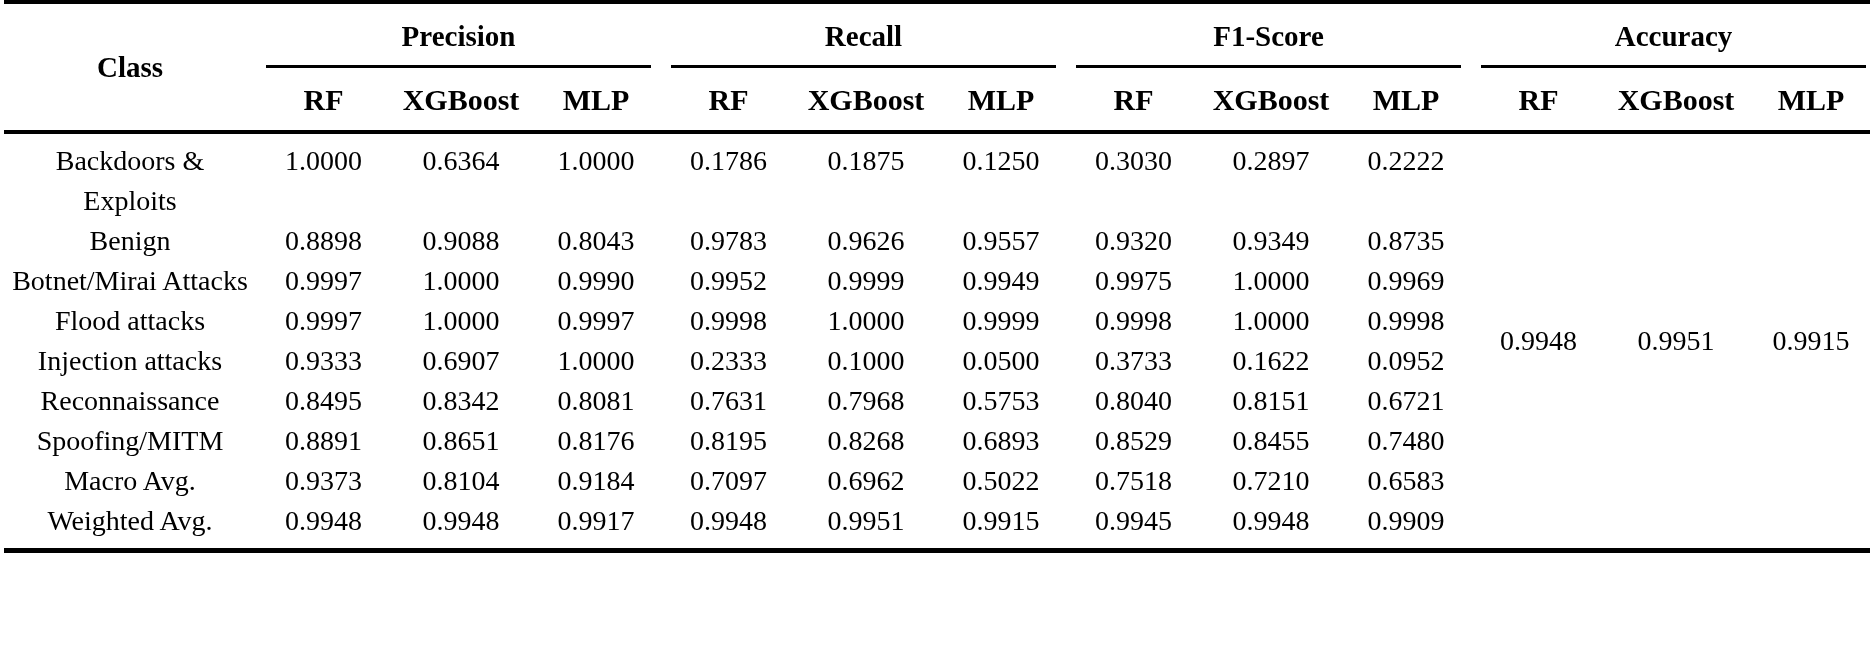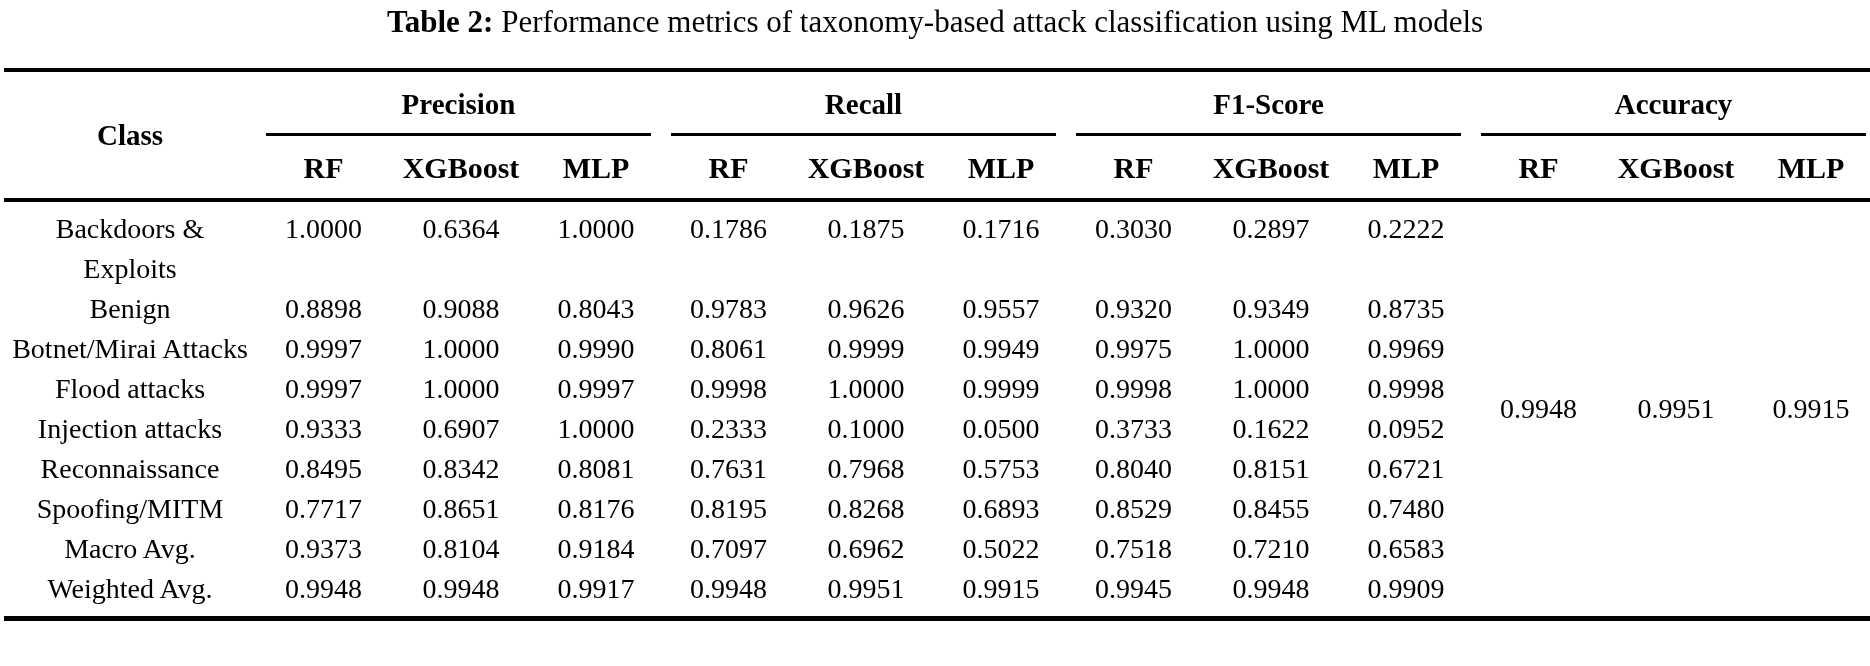--- a/index.html
+++ b/index.html
@@ -70,23 +70,20 @@
   }
   tbody tr:first-child td { padding-top: 7px; text-align: center; }
   tbody tr:last-child td { padding-bottom: 7px; }
   td.accuracy-cell { vertical-align: middle; padding-top: 0 !important; }
   td.class-cell { padding-left: 6px; padding-right: 6px; }
 </style>
 </head>
 <body>
 
 <div class="page">
-  <div class="caption">
-    <span class="caption-label">Table 2:</span><span> Performance metrics of taxonomy-based attack classification using ML models</span>
-  </div>
 
   <table class="metrics">
     <colgroup>
       <col class="c-class">
       <col class="c-rf">
         <col class="c-xgb">
         <col class="c-mlp">
       <col class="c-rf">
         <col class="c-xgb">
         <col class="c-mlp">
@@ -129,21 +126,21 @@
       </tr>
     </thead>
     <tbody id="table-body">
         <tr>
           <td class="class-cell">Backdoors &amp; Exploits</td>
           <td class="num-cell">1.0000</td>
           <td class="num-cell">0.6364</td>
           <td class="num-cell">1.0000</td>
           <td class="num-cell">0.1786</td>
           <td class="num-cell">0.1875</td>
-          <td class="num-cell">0.1716</td>
+          <td class="num-cell">0.1250</td>
           <td class="num-cell">0.3030</td>
           <td class="num-cell">0.2897</td>
           <td class="num-cell">0.2222</td>
           <td class="num-cell accuracy-cell" rowspan="9">0.9948</td>
           <td class="num-cell accuracy-cell" rowspan="9">0.9951</td>
           <td class="num-cell accuracy-cell" rowspan="9">0.9915</td>
         </tr>
         <tr>
           <td class="class-cell">Benign</td>
           <td class="num-cell">0.8898</td>
@@ -154,21 +151,21 @@
           <td class="num-cell">0.9557</td>
           <td class="num-cell">0.9320</td>
           <td class="num-cell">0.9349</td>
           <td class="num-cell">0.8735</td>
         </tr>
         <tr>
           <td class="class-cell">Botnet/Mirai Attacks</td>
           <td class="num-cell">0.9997</td>
           <td class="num-cell">1.0000</td>
           <td class="num-cell">0.9990</td>
-          <td class="num-cell">0.8061</td>
+          <td class="num-cell">0.9952</td>
           <td class="num-cell">0.9999</td>
           <td class="num-cell">0.9949</td>
           <td class="num-cell">0.9975</td>
           <td class="num-cell">1.0000</td>
           <td class="num-cell">0.9969</td>
         </tr>
         <tr>
           <td class="class-cell">Flood attacks</td>
           <td class="num-cell">0.9997</td>
           <td class="num-cell">1.0000</td>
@@ -199,21 +196,21 @@
           <td class="num-cell">0.8081</td>
           <td class="num-cell">0.7631</td>
           <td class="num-cell">0.7968</td>
           <td class="num-cell">0.5753</td>
           <td class="num-cell">0.8040</td>
           <td class="num-cell">0.8151</td>
           <td class="num-cell">0.6721</td>
         </tr>
         <tr>
           <td class="class-cell">Spoofing/MITM</td>
-          <td class="num-cell">0.7717</td>
+          <td class="num-cell">0.8891</td>
           <td class="num-cell">0.8651</td>
           <td class="num-cell">0.8176</td>
           <td class="num-cell">0.8195</td>
           <td class="num-cell">0.8268</td>
           <td class="num-cell">0.6893</td>
           <td class="num-cell">0.8529</td>
           <td class="num-cell">0.8455</td>
           <td class="num-cell">0.7480</td>
         </tr>
         <tr>

